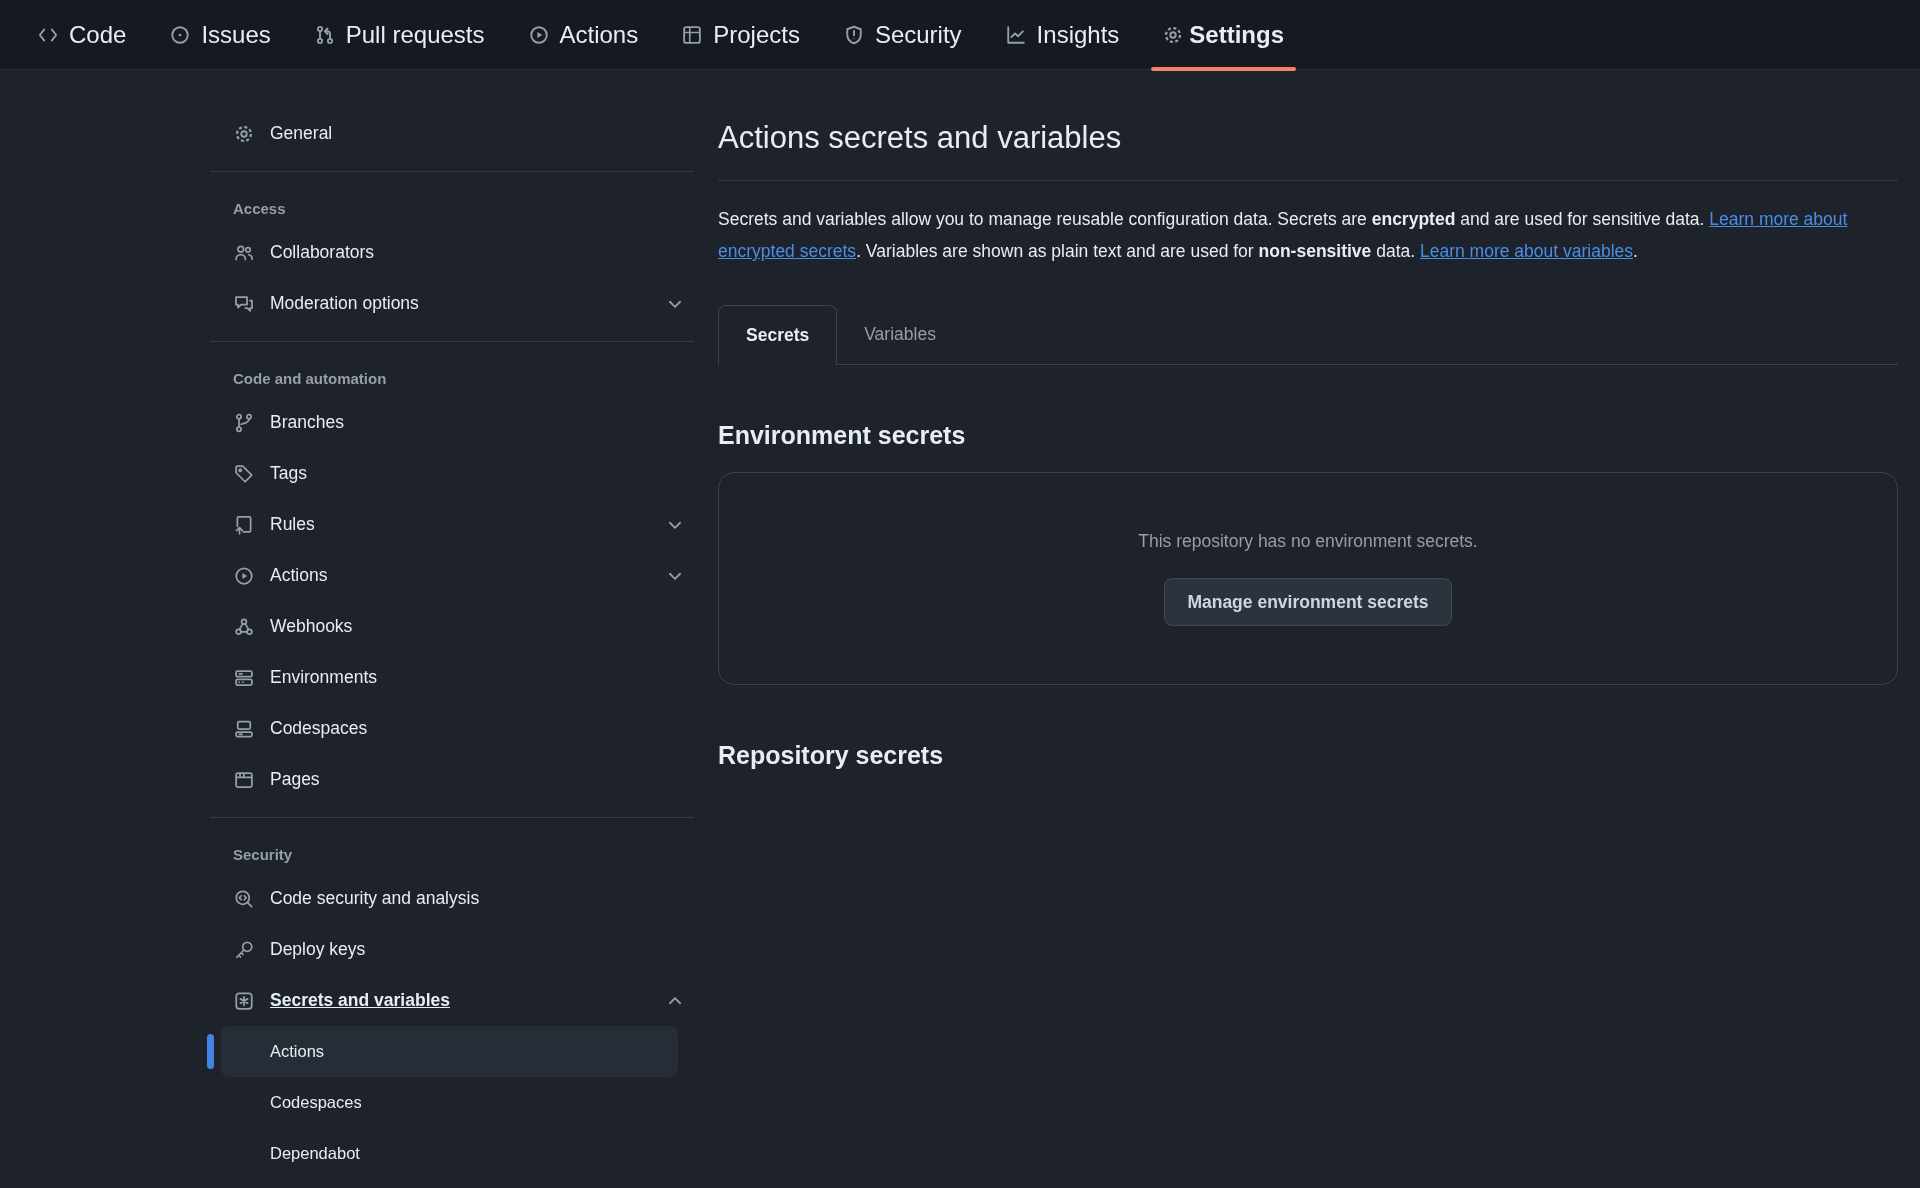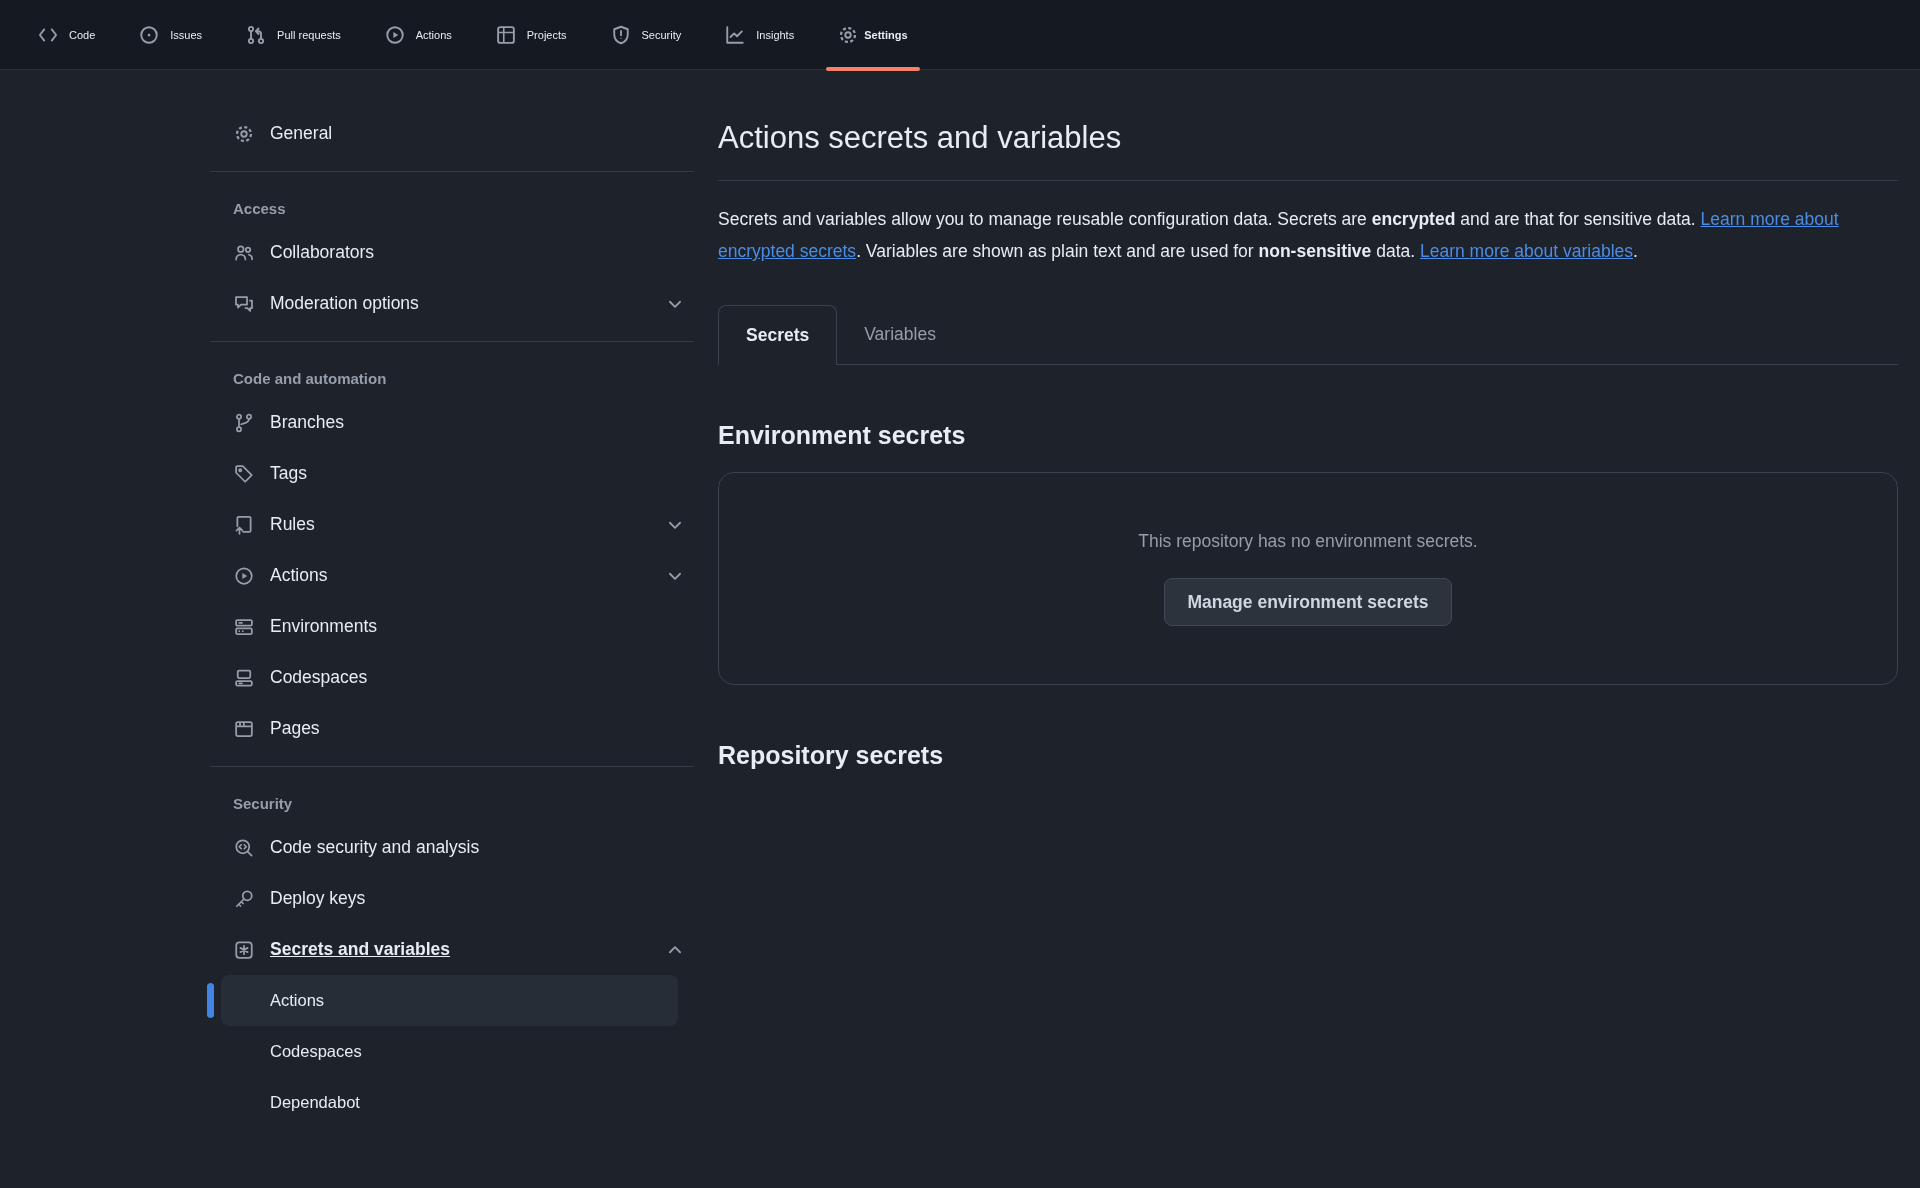--- a/index.html
+++ b/index.html
@@ -28,21 +28,21 @@
   }
   
   .topnav{
     height:70px;background:var(--nav-bg);
     border-bottom:1px solid #2b313b;
     display:flex;align-items:stretch;gap:44px;
     padding:0 0 0 38px;
   }
   .nav-item{
     display:flex;align-items:center;gap:11px;
-    font-size:11px;color:var(--fg);
+    font-size:24px;color:var(--fg);
     position:relative;cursor:pointer;white-space:nowrap;
   }
   .nav-item .nicon{display:flex;color:var(--muted);}
   .nav-item.selected{font-weight:700;gap:6px;}
   .nav-item.selected::after{
     content:"";position:absolute;left:-12px;right:-12px;bottom:-2px;
     height:4px;border-radius:3px;background:var(--accent-orange);
   }
   svg{display:block;}
   
@@ -282,20 +282,31 @@
         </svg>
     </span>
     <span>Actions</span>
     <span class="chev">
       <svg width="18" height="18" viewBox="0 0 16 16" fill="none" stroke="currentColor" stroke-width="1.6" stroke-linecap="round" stroke-linejoin="round">
           <path d="m3.5 6 4.5 4.5L12.5 6"></path>
         </svg>
     </span>
   </div>
 
+  <div class="side-item">
+    <span class="sicon">
+      <svg width="20" height="20" viewBox="0 0 16 16" fill="none" stroke="currentColor" stroke-width="1.4" stroke-linecap="round">
+          <circle cx="8" cy="3.8" r="1.9"></circle>
+          <circle cx="3.6" cy="11.8" r="1.9"></circle>
+          <circle cx="12.4" cy="11.8" r="1.9"></circle>
+          <path d="M7 5.5c-1.1 1.6-1.9 3-2.5 4.5M9 5.5c1.1 1.6 1.9 3 2.5 4.5M5.5 11.8h5"></path>
+        </svg>
+    </span>
+    <span>Webhooks</span>
+  </div>
 
   <div class="side-item">
     <span class="sicon">
       <svg width="20" height="20" viewBox="0 0 16 16" fill="none" stroke="currentColor" stroke-width="1.4" stroke-linecap="round">
           <rect x="1.7" y="2.4" width="12.6" height="4.5" rx="1"></rect>
           <rect x="1.7" y="9.1" width="12.6" height="4.5" rx="1"></rect>
           <path d="M4.2 4.65h2.2M4.2 11.35h.01M7 11.35h.01"></path>
         </svg>
     </span>
     <span>Environments</span>
@@ -373,21 +384,21 @@
   </div>
 
 </aside>
 
 <main class="content">
 
   <h1 class="page-title">Actions secrets and variables</h1>
   <div class="title-divider"></div>
 
   <p class="desc">
-    <span>Secrets and variables allow you to manage reusable configuration data. Secrets are </span><b>encrypted</b><span> and are that for sensitive data. </span><a>Learn more about encrypted secrets</a><span>. Variables are shown as plain text and are used for </span><b>non-sensitive</b><span> data. </span><a>Learn more about variables</a><span>.</span>
+    <span>Secrets and variables allow you to manage reusable configuration data. Secrets are </span><b>encrypted</b><span> and are used for sensitive data. </span><a>Learn more about encrypted secrets</a><span>. Variables are shown as plain text and are used for </span><b>non-sensitive</b><span> data. </span><a>Learn more about variables</a><span>.</span>
   </p>
 
 
   <div class="tabnav">
     <div class="tab active">Secrets</div>
     <div class="tab">Variables</div>
   </div>
 
   <h2 class="section-heading first">Environment secrets</h2>
 

